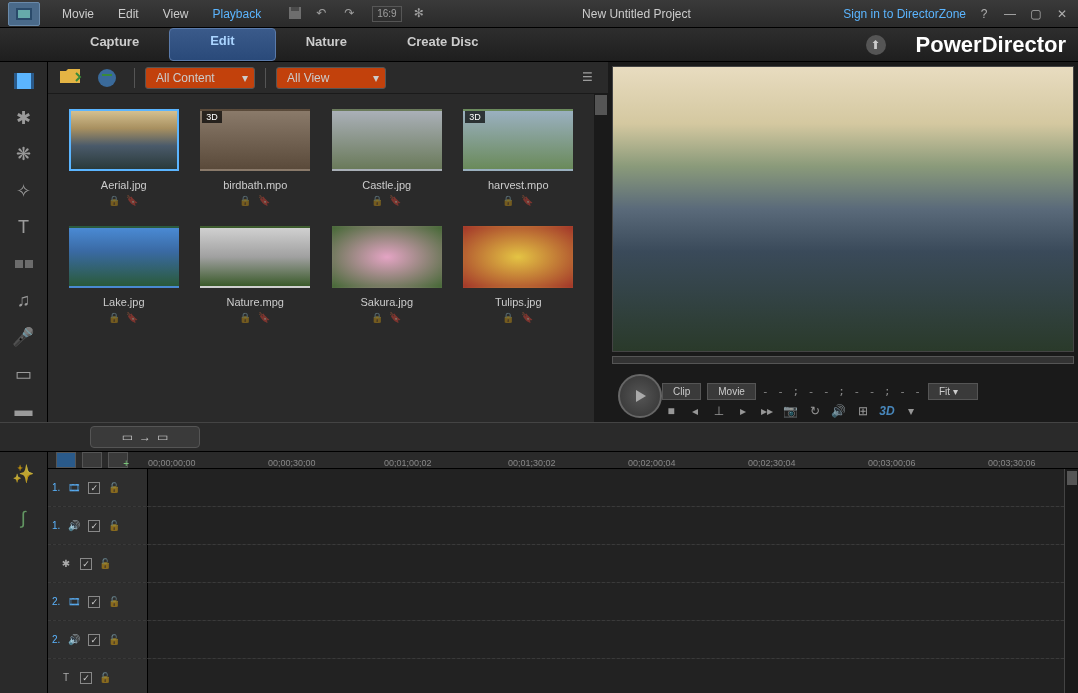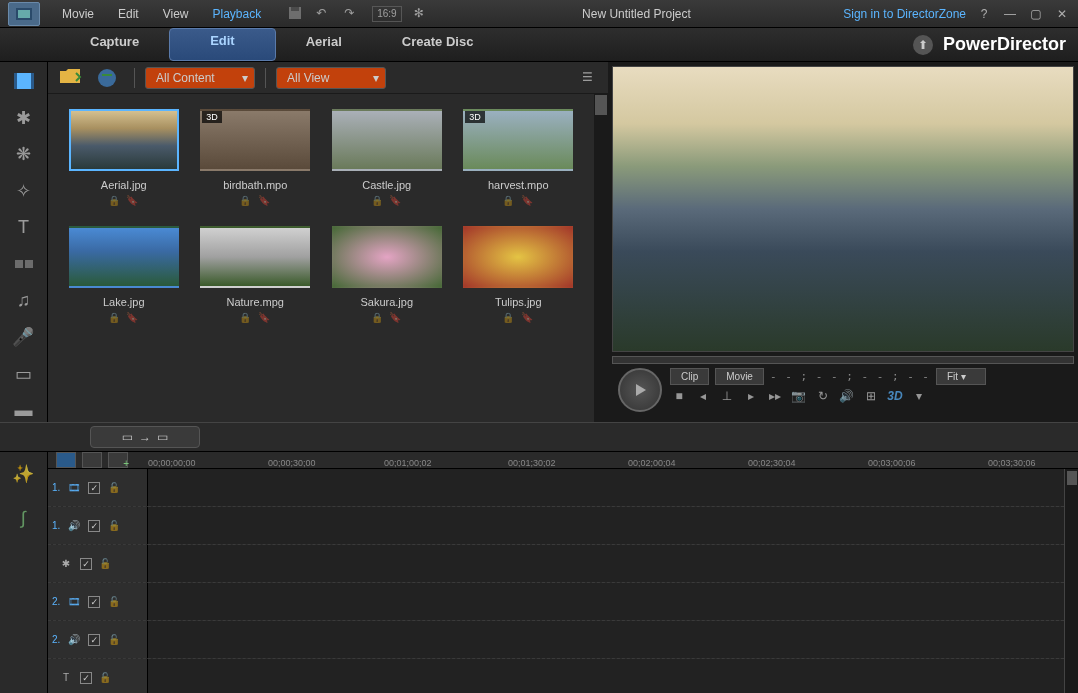--- a/index.html
+++ b/index.html
@@ -13,21 +13,21 @@
 .tb-icon { width: 16px; height: 16px; opacity: 0.7; cursor: pointer; }
 .project-title { flex: 1; text-align: center; }
 .signin { color: #5bb5ff; cursor: pointer; margin-right: 10px; }
 .win-controls { display: flex; gap: 10px; }
 .win-btn { width: 16px; height: 16px; cursor: pointer; opacity: 0.8; display: flex; align-items: center; justify-content: center; }
 
 .tabbar { height: 34px; background: linear-gradient(#2e2e2e, #1e1e1e); display: flex; padding-left: 60px; border-bottom: 1px solid #000; }
 .main-tab { padding: 6px 30px; cursor: pointer; font-size: 13px; font-weight: bold; }
 .main-tab.active { background: linear-gradient(#3a5a8a, #2a4a7a); border: 1px solid #5a7aaa; border-radius: 4px; color: #aad4ff; padding: 4px 40px; }
 .brand { margin-left: auto; display: flex; align-items: center; gap: 10px; padding-right: 12px; }
-.brand-text { font-size: 18px; font-weight: bold; color: #fff; }
+.brand-text { font-size: 22px; font-weight: bold; color: #fff; margin-left: 20px; }
 .upload-icon { width: 20px; height: 20px; background: #555; border-radius: 50%; display: flex; align-items: center; justify-content: center; }
 
 .main-area { display: flex; height: 360px; }
 .sidebar { width: 48px; background: #2a2a2a; border-right: 1px solid #000; display: flex; flex-direction: column; align-items: center; padding-top: 8px; gap: 14px; }
 .side-icon { width: 24px; height: 24px; opacity: 0.7; cursor: pointer; display: flex; align-items: center; justify-content: center; font-size: 18px; }
 .side-icon.active { color: #5bb5ff; opacity: 1; }
 
 .media-panel { flex: 1; background: #2a2a2a; display: flex; flex-direction: column; }
 .media-toolbar { height: 32px; display: flex; align-items: center; gap: 10px; padding: 0 10px; border-bottom: 1px solid #1a1a1a; }
 .folder-btn { width: 28px; height: 22px; cursor: pointer; }
@@ -40,21 +40,21 @@
 .thumb.selected { border-color: #5bb5ff; }
 .badge-3d { position: absolute; top: 0; left: 0; background: rgba(0,0,0,0.7); color: #fff; font-size: 9px; padding: 1px 4px; }
 .media-label { font-size: 11px; }
 .sub-icons { display: flex; gap: 6px; margin-top: -4px; }
 .sub-icons span { opacity: 0.4; font-size: 10px; }
 .mp-scrollbar { width: 14px; background: #1a1a1a; }
 
 .preview-panel { width: 470px; background: #1a1a1a; padding: 4px; display: flex; flex-direction: column; }
 .preview-img { flex: 1; background: linear-gradient(to bottom, #e8dcc0 0%, #d4c8a0 20%, #8a9a7a 35%, #5a6a7a 50%, #3a4a5a 65%, #2a3a2a 100%); border: 1px solid #444; }
 .scrub { height: 8px; background: #333; margin: 4px 0; border: 1px solid #555; }
-.player-controls { height: 50px; display: flex; align-items: flex-start; gap: 8px; padding: 0 6px; }
+.player-controls { height: 50px; display: flex; align-items: flex-end; padding: 0 6px; }
 .play-btn { width: 44px; height: 44px; border-radius: 50%; background: radial-gradient(#555, #333); border: 2px solid #666; display: flex; align-items: center; justify-content: center; cursor: pointer; }
 .pc-col { display: flex; flex-direction: column; gap: 4px; flex: 1; }
 .pc-row { display: flex; align-items: center; gap: 6px; }
 .pc-btn { background: #3a3a3a; border: 1px solid #555; padding: 2px 10px; cursor: pointer; font-size: 10px; }
 .timecode { font-family: monospace; color: #888; font-size: 11px; letter-spacing: 1px; }
 .pc-icon { width: 18px; height: 14px; opacity: 0.7; cursor: pointer; display: flex; align-items: center; justify-content: center; font-size: 12px; }
 .threed { color: #5bb5ff; font-weight: bold; font-style: italic; }
 
 .divider-bar { height: 30px; background: #2a2a2a; border-top: 1px solid #444; border-bottom: 1px solid #000; display: flex; align-items: center; padding-left: 90px; gap: 15px; }
 .insert-btn { width: 110px; height: 22px; background: #3a3a3a; border: 1px solid #555; border-radius: 4px; display: flex; align-items: center; justify-content: center; cursor: pointer; gap: 6px; }
@@ -118,21 +118,21 @@
     <div class="win-btn">?</div>
     <div class="win-btn">—</div>
     <div class="win-btn">▢</div>
     <div class="win-btn">✕</div>
   </div>
 </div>
 
 <div class="tabbar">
   <div class="main-tab">Capture</div>
   <div class="main-tab active">Edit</div>
-  <div class="main-tab">Aerial</div>
+  <div class="main-tab">Nature</div>
   <div class="main-tab">Create Disc</div>
   <div class="brand">
     <div class="upload-icon">⬆</div>
     <div class="brand-text">PowerDirector</div>
   </div>
 </div>
 
 <div class="main-area">
   <div class="sidebar">
     <div class="side-icon active">

